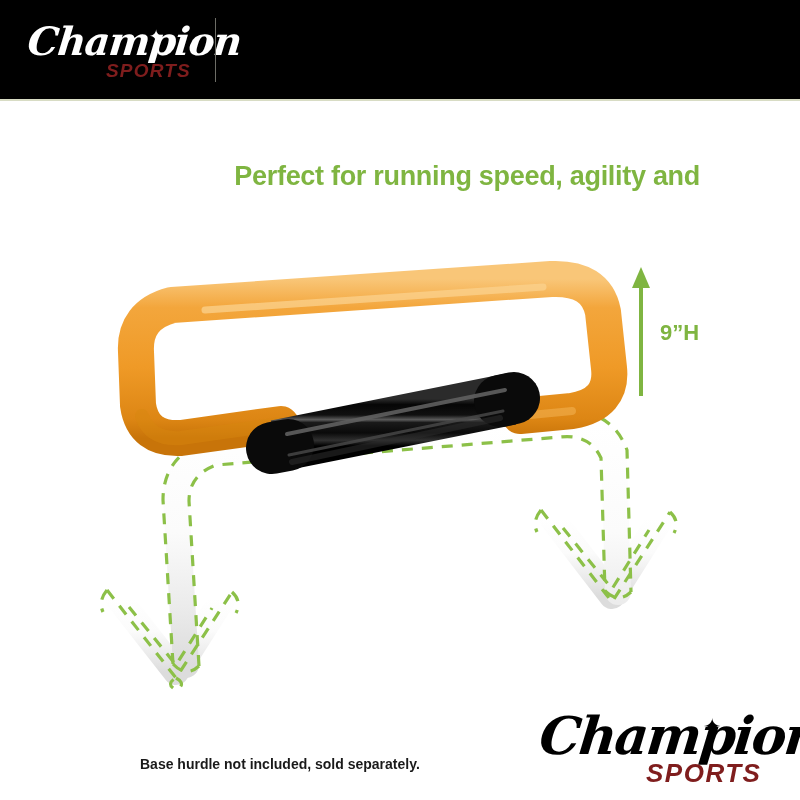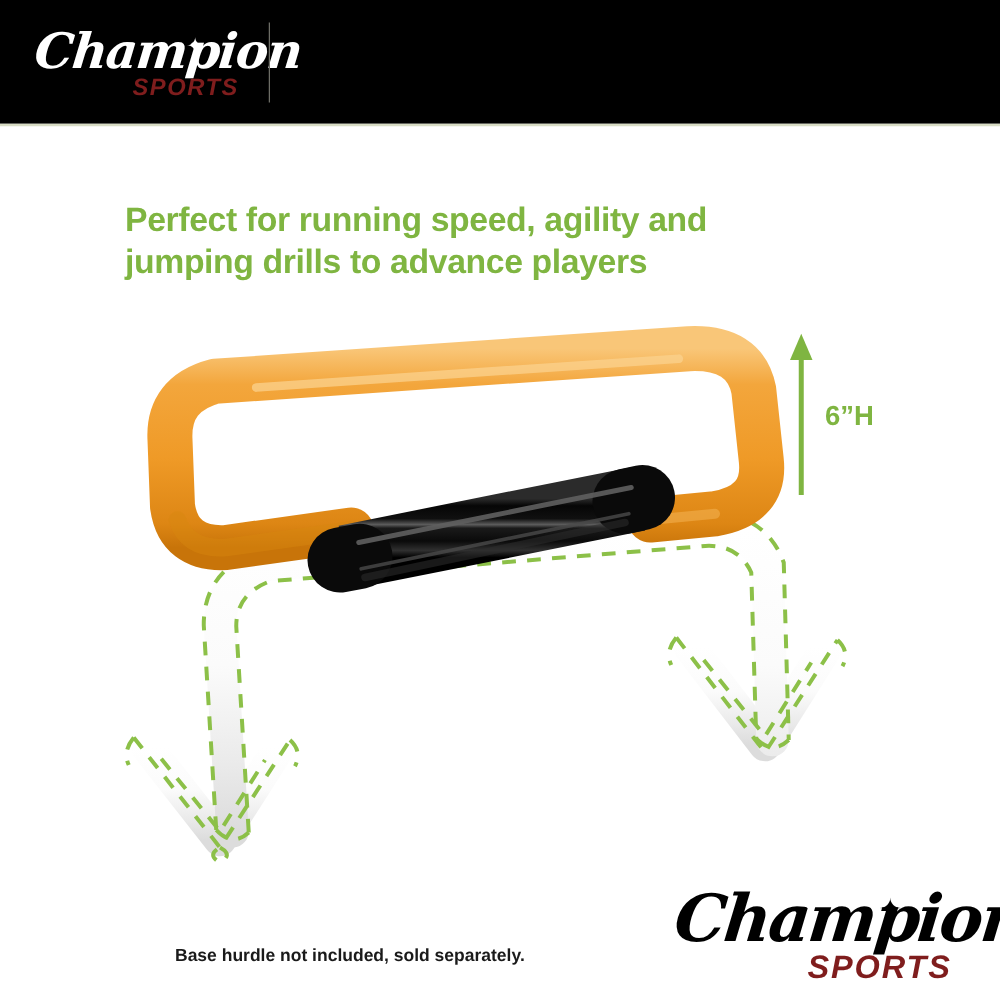--- a/index.html
+++ b/index.html
@@ -96,21 +96,21 @@
     letter-spacing: -0.2px;
     white-space: nowrap;
   }
 
   
   .headline {
     position: absolute;
     left: 100px;
     top: 160px;
     width: 600px;
-    text-align: left;
+    text-align: right;
     color: #7fb541;
     font-size: 27px;
     font-weight: bold;
     line-height: 1.24;
     letter-spacing: -0.3px;
   }
 
   
   .product-stage {
     position: absolute;
@@ -171,21 +171,20 @@
   <div class="hdr-logo">
     <span class="logo-script white">Champion</span>
     <span class="logo-star" style="left:121px; top:6px;">✦</span>
     <span class="logo-sports" style="left:78px; top:38px;">SPORTS</span>
   </div>
 
   <div class="hdr-divider"></div>
 
   <div class="headline">
     <div>Perfect for running speed, agility and</div>
-    <div>jumping drills to advance players</div>
   </div>
 
   <div class="product-stage">
     <svg width="800" height="800" viewBox="0 0 800 800" xmlns="http://www.w3.org/2000/svg">
       <defs>
         <linearGradient id="gOrange" x1="0" y1="0" x2="0" y2="1">
           <stop offset="0%" stop-color="#f6b košice"></stop>
         </linearGradient>
         <linearGradient id="orangeTube" x1="0" y1="0" x2="0" y2="1">
           <stop offset="0%" stop-color="#f9c678"></stop>
@@ -294,21 +293,21 @@
         <path d="M 292 462 L 500 418" stroke="#2e2e2e" stroke-width="6" stroke-linecap="round" fill="none" opacity="0.55"></path>
       </g>
 
       <g>
         <line x1="641" y1="281" x2="641" y2="396" stroke="#7fb541" stroke-width="4" stroke-linecap="butt"></line>
         <polygon points="641,267 650,288 632,288" fill="#7fb541"></polygon>
       </g>
     </svg>
   </div>
 
-  <div class="dim-label">6”H</div>
+  <div class="dim-label">9”H</div>
 
   <div class="footer-note">Base hurdle not included, sold separately.</div>
 
   <div class="foot-logo">
     <span class="logo-script black">Champion</span>
     <span class="logo-star black" style="left:163px; top:6px;">✦</span>
     <span class="logo-sports" style="left:106px; top:48px;">SPORTS</span>
   </div>
 
 </div>

